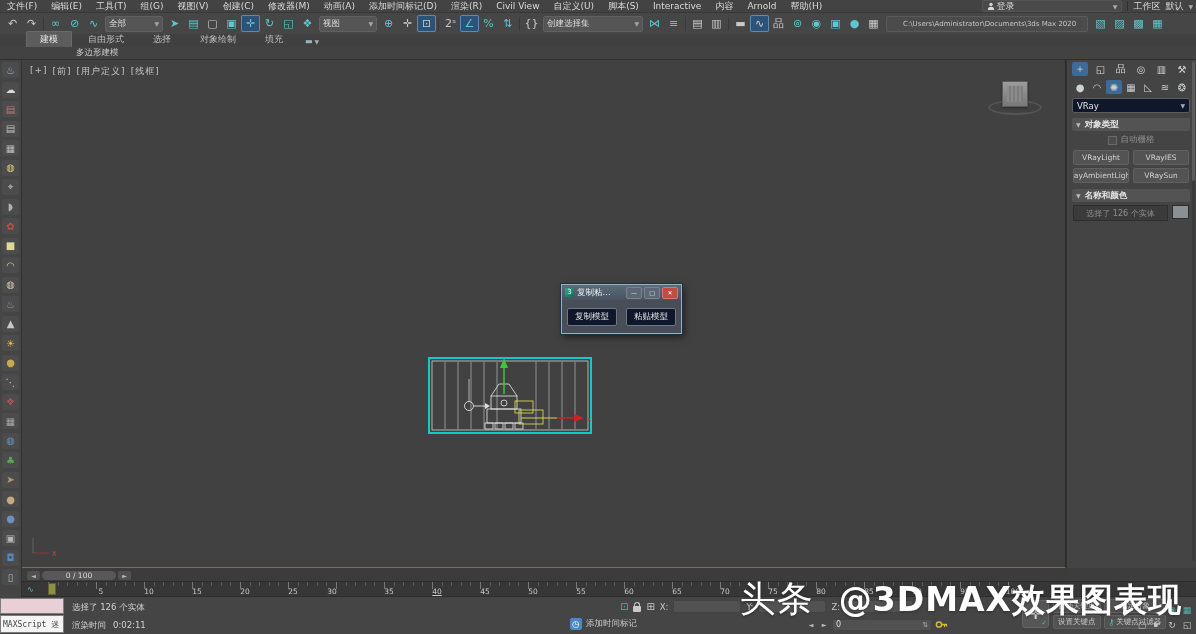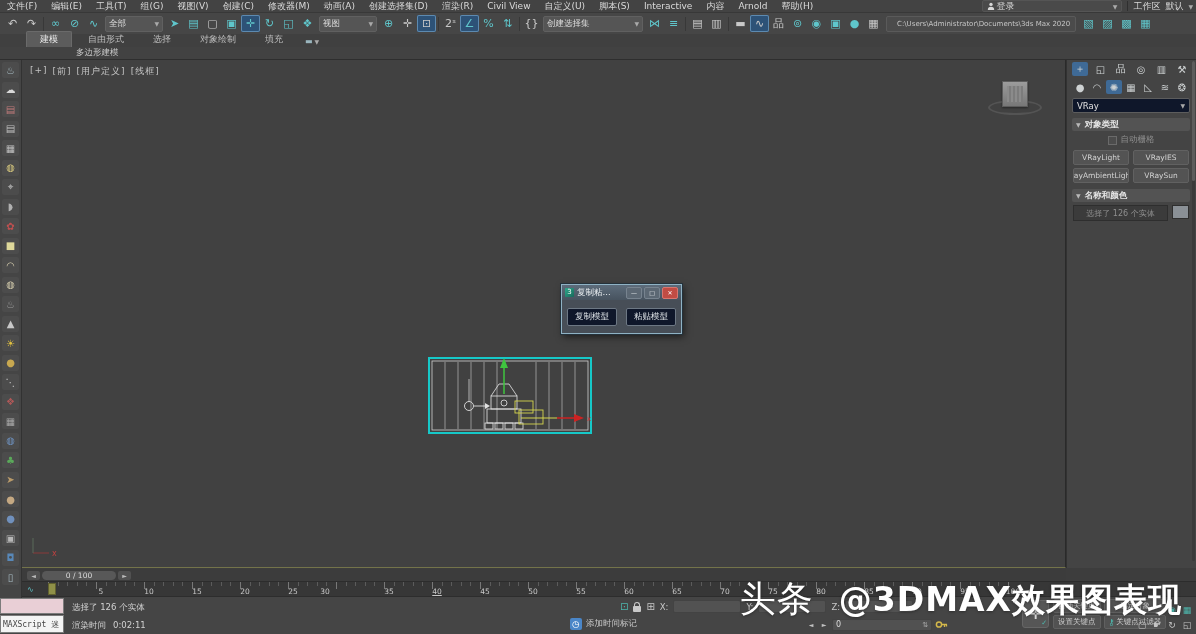--- a/index.html
+++ b/index.html
@@ -18,21 +18,21 @@
   .toolbar{position:absolute;top:12px;left:0;right:0;height:21px;background:#464646;
            border-top:1px solid #535353;border-bottom:1px solid #333;display:flex;align-items:center;padding-left:3px;z-index:5}
   .tb-icon{min-width:19px;height:17px;display:flex;align-items:center;justify-content:center;
            font-size:11px;color:#c9c9c9;border-radius:2px;flex:none}
   .tb-icon.teal{color:#5fc6cb}
   .tb-icon.active{background:#2d5277;box-shadow:0 0 0 1px #5d8ab0 inset}
   .tb-sep{width:1px;height:14px;background:#383838;margin:0 2px;flex:none}
   .tb-dd{height:14px;background:#555;border:1px solid #606060;border-radius:2px;display:flex;
          align-items:center;padding:0 3px;font-size:8.5px;color:#ddd;margin:0 2px;flex:none;gap:3px}
   .tb-path{height:14px;background:#4b4b4b;border:1px solid #5a5a5a;border-radius:2px;display:flex;
-           align-items:center;padding:0 10px;font-size:7px;color:#c6c6c6;margin:0 3px;flex:none;gap:3px;white-space:nowrap;overflow:hidden}
+           align-items:center;padding:0 16px;font-size:7px;color:#c6c6c6;margin:0 3px;flex:none;gap:3px;white-space:nowrap;overflow:hidden}
   
   .ribbon-tabs{position:absolute;top:34px;left:0;right:0;height:13px;background:#404040;display:flex;
                align-items:flex-end;padding-left:26px;gap:3px;font-size:9px;z-index:5}
   .rtab{padding:1px 13px;color:#bdbdbd;white-space:nowrap}
   .rtab.active{background:#5c5c5c;color:#ececec;border:1px solid #6a6a6a;border-bottom:none;border-radius:2px 2px 0 0}
   .rtab-extra{display:flex;align-items:center;gap:2px;color:#9ab6be;font-size:8px;padding:1px 6px}
   .ribbon-strip{position:absolute;top:47px;left:0;right:0;height:12px;background:#424242;
                 border-bottom:1px solid #2e2e2e;font-size:8.5px;display:flex;align-items:center;padding-left:76px;color:#c8c8c8;z-index:5}
   
   .leftbar{position:absolute;top:60px;left:0;width:21px;height:536px;background:#454545;
@@ -144,21 +144,21 @@
 <div class="menubar">
   <div id="menu-items" style="display:flex">
       <span class="menu-item">文件(F)</span>
       <span class="menu-item">编辑(E)</span>
       <span class="menu-item">工具(T)</span>
       <span class="menu-item">组(G)</span>
       <span class="menu-item">视图(V)</span>
       <span class="menu-item">创建(C)</span>
       <span class="menu-item">修改器(M)</span>
       <span class="menu-item">动画(A)</span>
-      <span class="menu-item">创建选择集(D)</span>
+      <span class="menu-item">添加时间标记(D)</span>
       <span class="menu-item">渲染(R)</span>
       <span class="menu-item">Civil View</span>
       <span class="menu-item">自定义(U)</span>
       <span class="menu-item">脚本(S)</span>
       <span class="menu-item">Interactive</span>
       <span class="menu-item">内容</span>
       <span class="menu-item">Arnold</span>
       <span class="menu-item">帮助(H)</span>
     </div>
   <div class="mb-right">
@@ -407,21 +407,21 @@
 </div>
 <div class="ruler">
   <span class="mini-curve">∿</span>
   <div class="ruler-ticks" id="ruler-ticks">
       <span class="tick-label" style="left: 5px;">0</span>
       <span class="tick-label" style="left: 53px;">5</span>
       <span class="tick-label" style="left: 101px;">10</span>
       <span class="tick-label" style="left: 149px;">15</span>
       <span class="tick-label" style="left: 197px;">20</span>
       <span class="tick-label" style="left: 245px;">25</span>
-      <span class="tick-label" style="left: 277px;">30</span>
+      <span class="tick-label" style="left: 284px;">30</span>
       <span class="tick-label" style="left: 341px;">35</span>
       <span class="tick-label" style="left: 389px; text-decoration: underline;">40</span>
       <span class="tick-label" style="left: 437px;">45</span>
       <span class="tick-label" style="left: 485px;">50</span>
       <span class="tick-label" style="left: 533px;">55</span>
       <span class="tick-label" style="left: 581px;">60</span>
       <span class="tick-label" style="left: 629px;">65</span>
       <span class="tick-label" style="left: 677px;">70</span>
       <span class="tick-label" style="left: 725px;">75</span>
       <span class="tick-label" style="left: 773px;">80</span>

